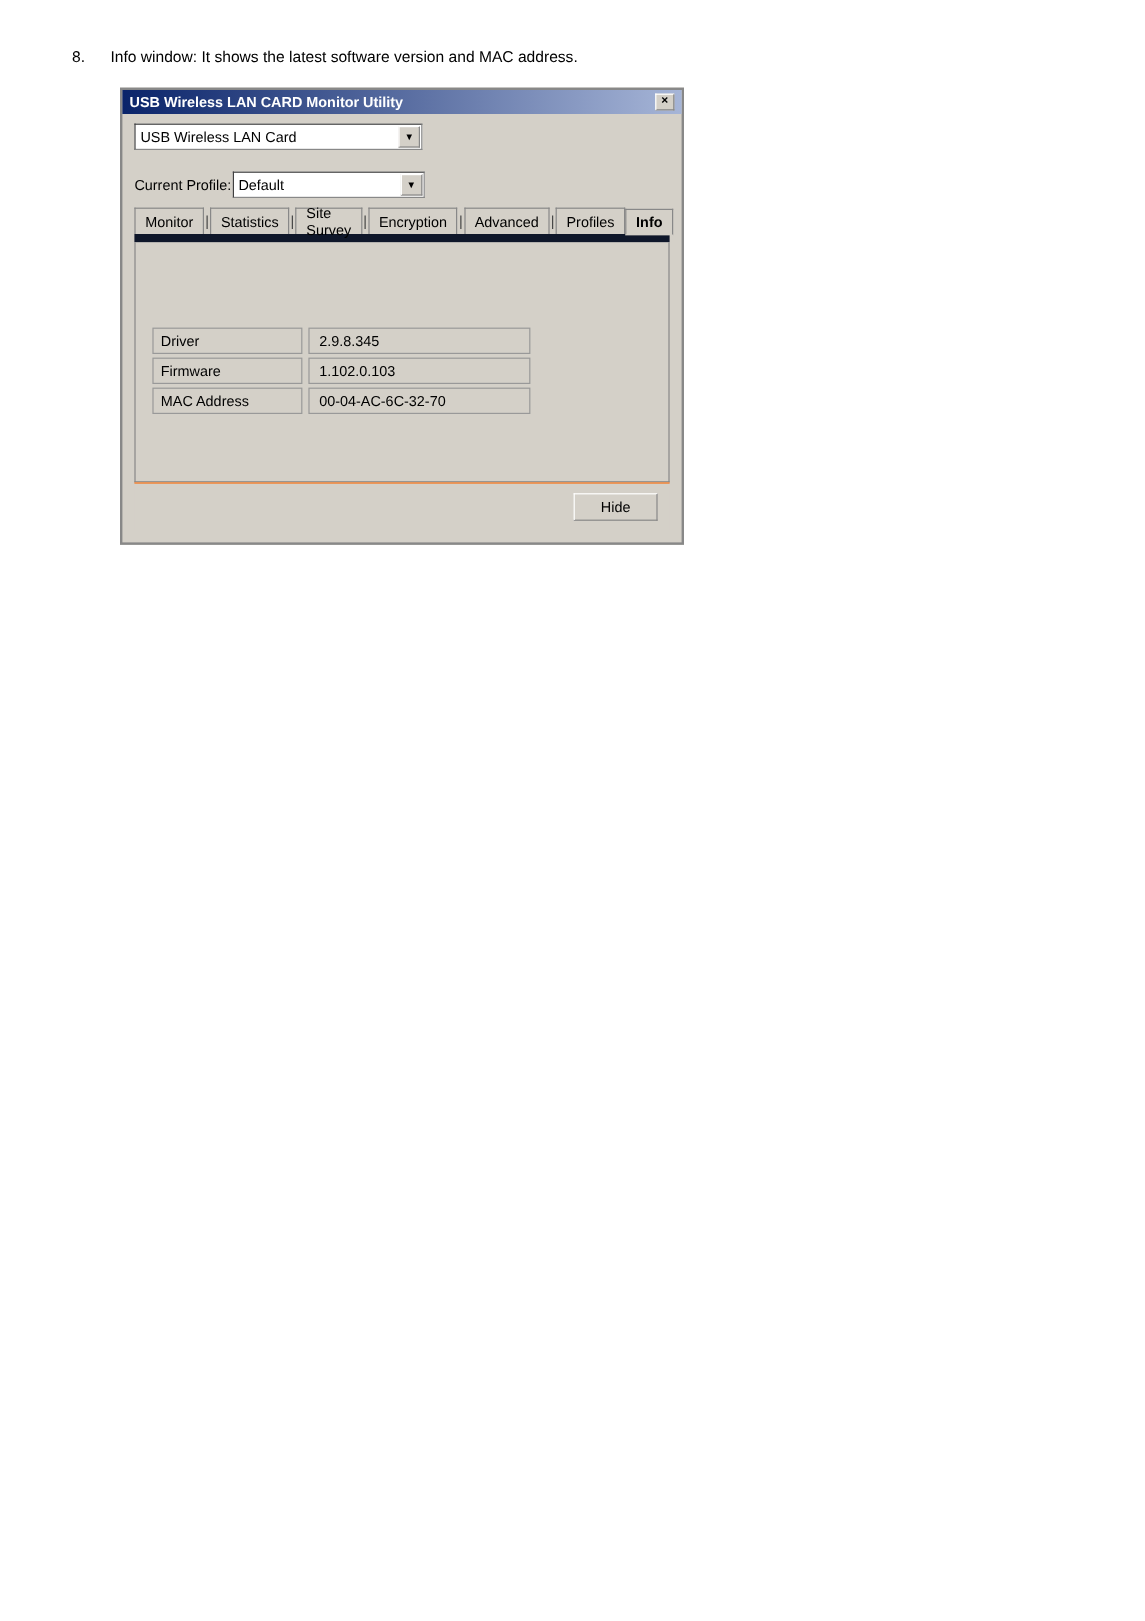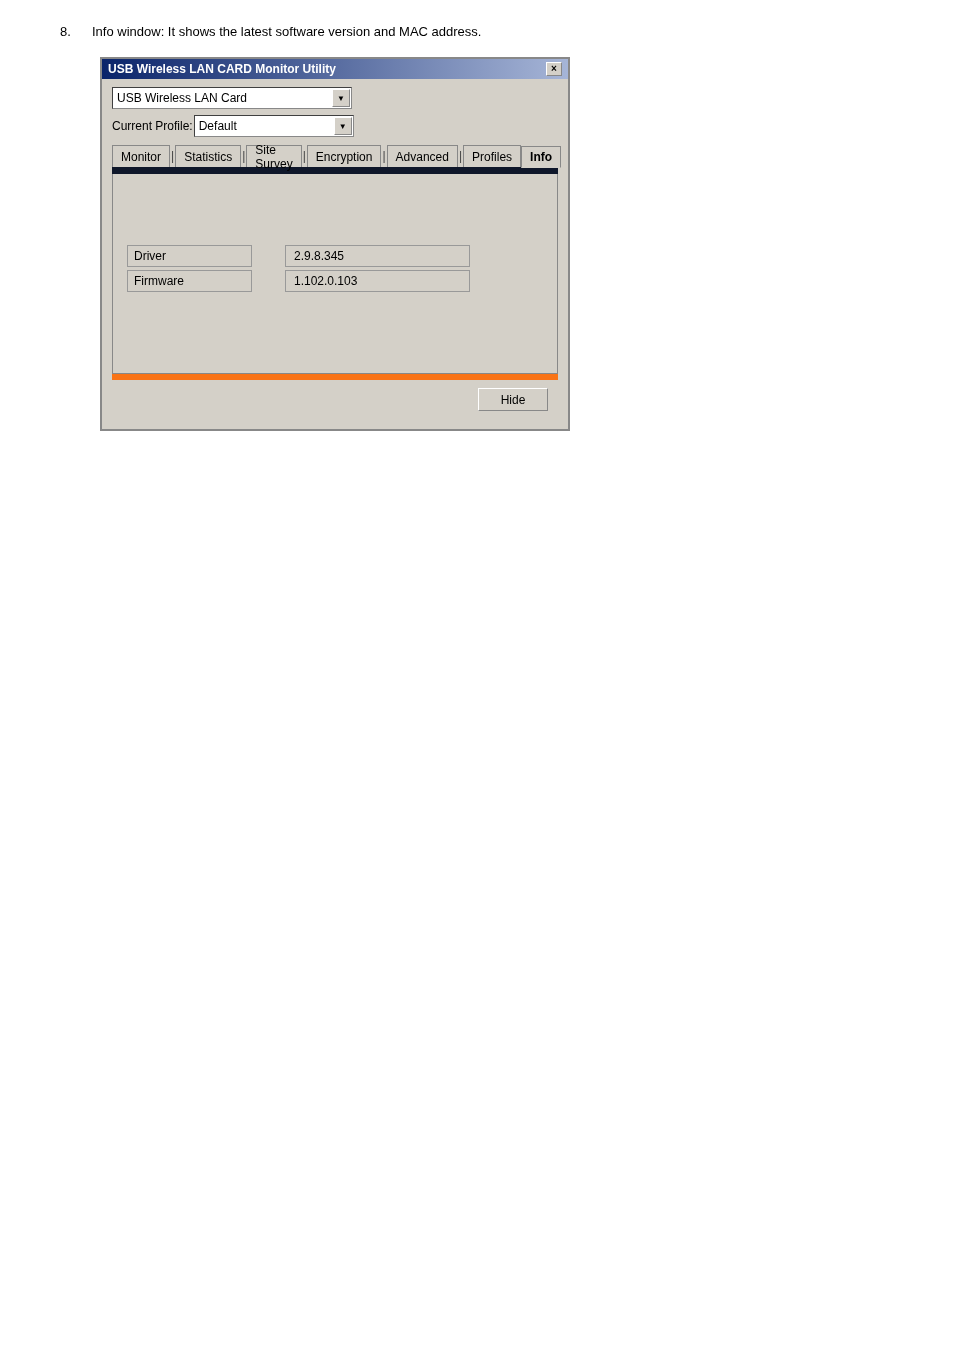--- a/index.html
+++ b/index.html
@@ -11,21 +11,21 @@
       color: #000;
       width: 954px;
       min-height: 1351px;
       display: flex;
       flex-direction: column;
       align-items: flex-start;
     }
 
     .page-wrapper {
       width: 954px;
-      padding: 24px 60px;
+      padding: 40px 60px;
     }
 
     
     .dialog-window {
       width: 470px;
       border: 2px solid #888;
       background: #d4d0c8;
       position: relative;
     }
 
@@ -59,21 +59,21 @@
     }
 
     .dialog-body {
       padding: 8px 10px 10px;
     }
 
     
     .dropdown-row {
       display: flex;
       align-items: flex-end;
-      margin-bottom: 6px;
+      margin-bottom: 18px;
     }
 
     .dropdown-select {
       height: 22px;
       border: 1px solid #888;
       border-top-color: #404040;
       border-left-color: #404040;
       background: #fff;
       font-size: 12px;
       padding: 0 4px;
@@ -165,21 +165,21 @@
       padding: 16px 14px 14px;
       min-height: 200px;
     }
 
     
     .bottom-row {
       display: flex;
       justify-content: flex-end;
       padding: 8px 10px 8px;
       background: #d4d0c8;
-      border-top: 6px solid #f97316;
+      border-top: 1px solid #f97316;
     }
 
     .btn {
       height: 23px;
       min-width: 70px;
       background: #d4d0c8;
       border: 1px solid #888;
       border-top-color: #fff;
       border-left-color: #fff;
       font-size: 12px;
@@ -195,21 +195,20 @@
     }
 
     .info-rows-wrapper {
       margin-top: 55px;
     }
 
     .info-entry {
       display: flex;
       align-items: stretch;
       margin-bottom: 3px;
-      gap: 28px;
     }
 
     .entry-label {
       width: 125px;
       border: 1px solid #999;
       background: #d4d0c8;
       font-size: 12px;
       padding: 3px 6px;
     }
 
@@ -298,20 +297,24 @@
             <div class="entry-label">Driver</div>
             <div class="entry-value">2.9.8.345</div>
           </div>
 
           <div class="info-entry">
             <div class="entry-label">Firmware</div>
             <div class="entry-value">1.102.0.103</div>
           </div>
 
 
+          <div class="info-entry">
+            <div class="entry-label">MAC Address</div>
+            <div class="entry-value">00-04-AC-6C-32-70</div>
+          </div>
 
         </div>
       </div>
 
       <div class="bottom-row">
         <button class="btn">Hide</button>
       </div>
 
     </div>
   </div>

